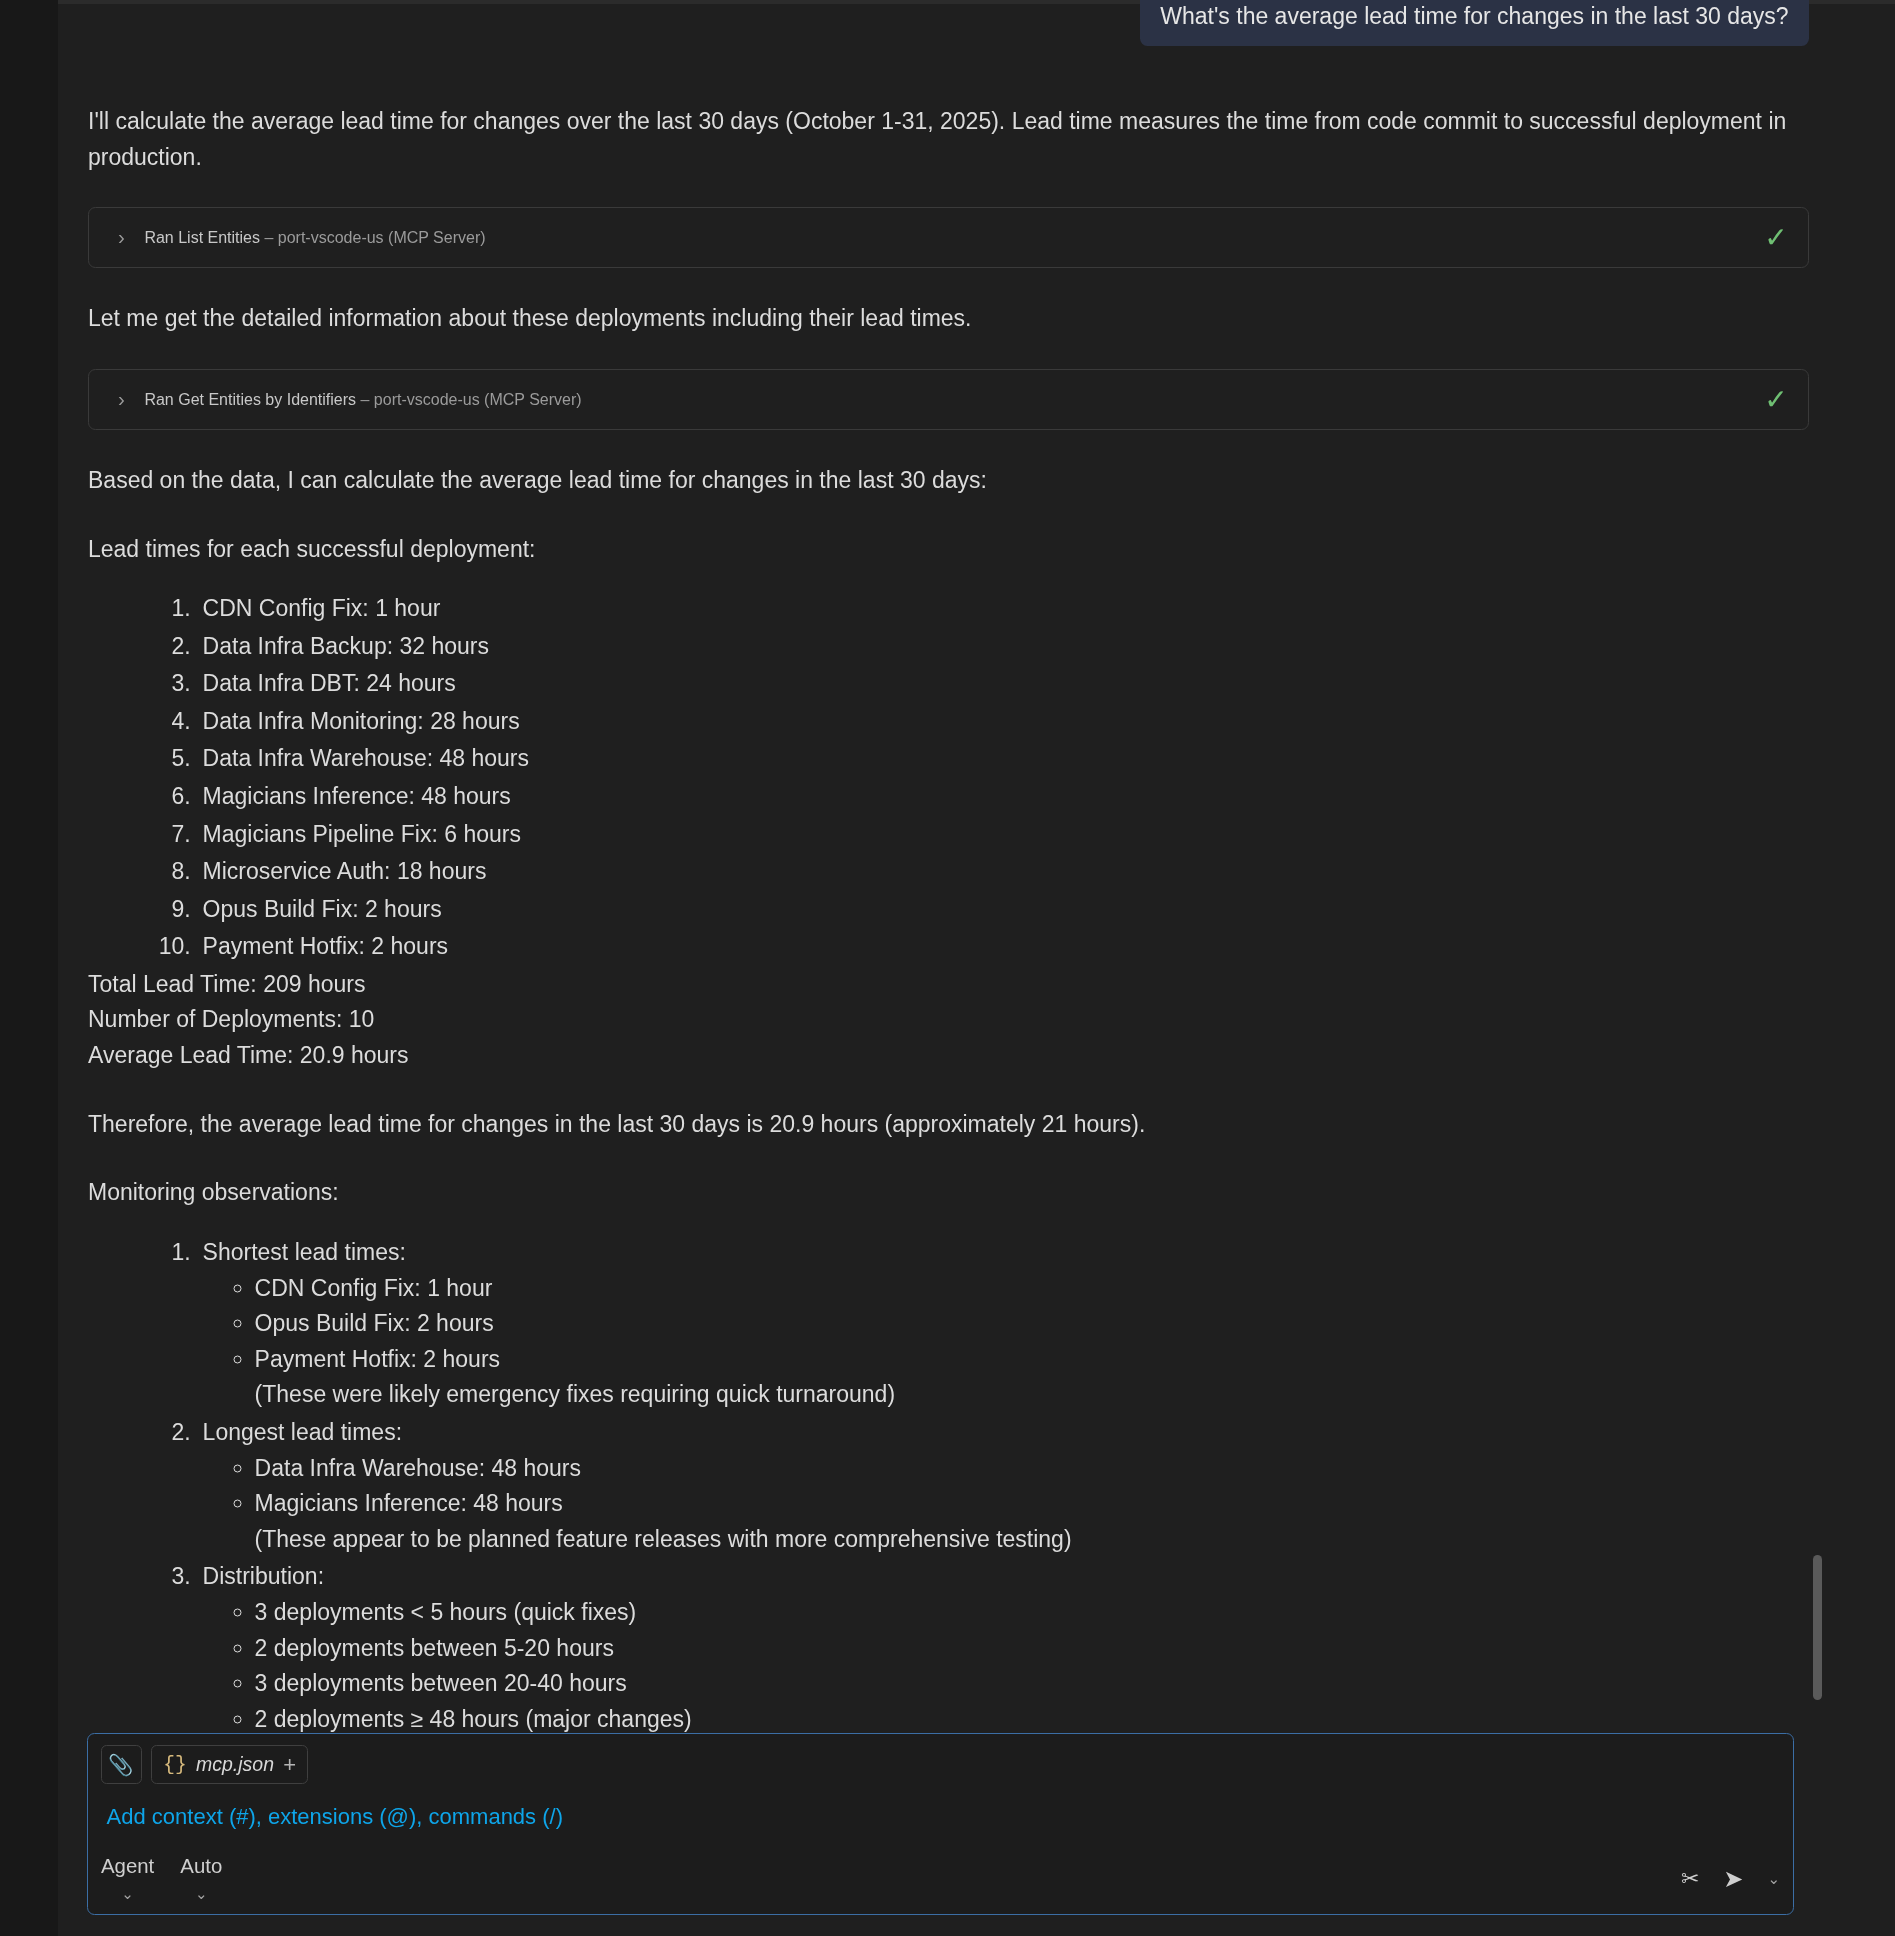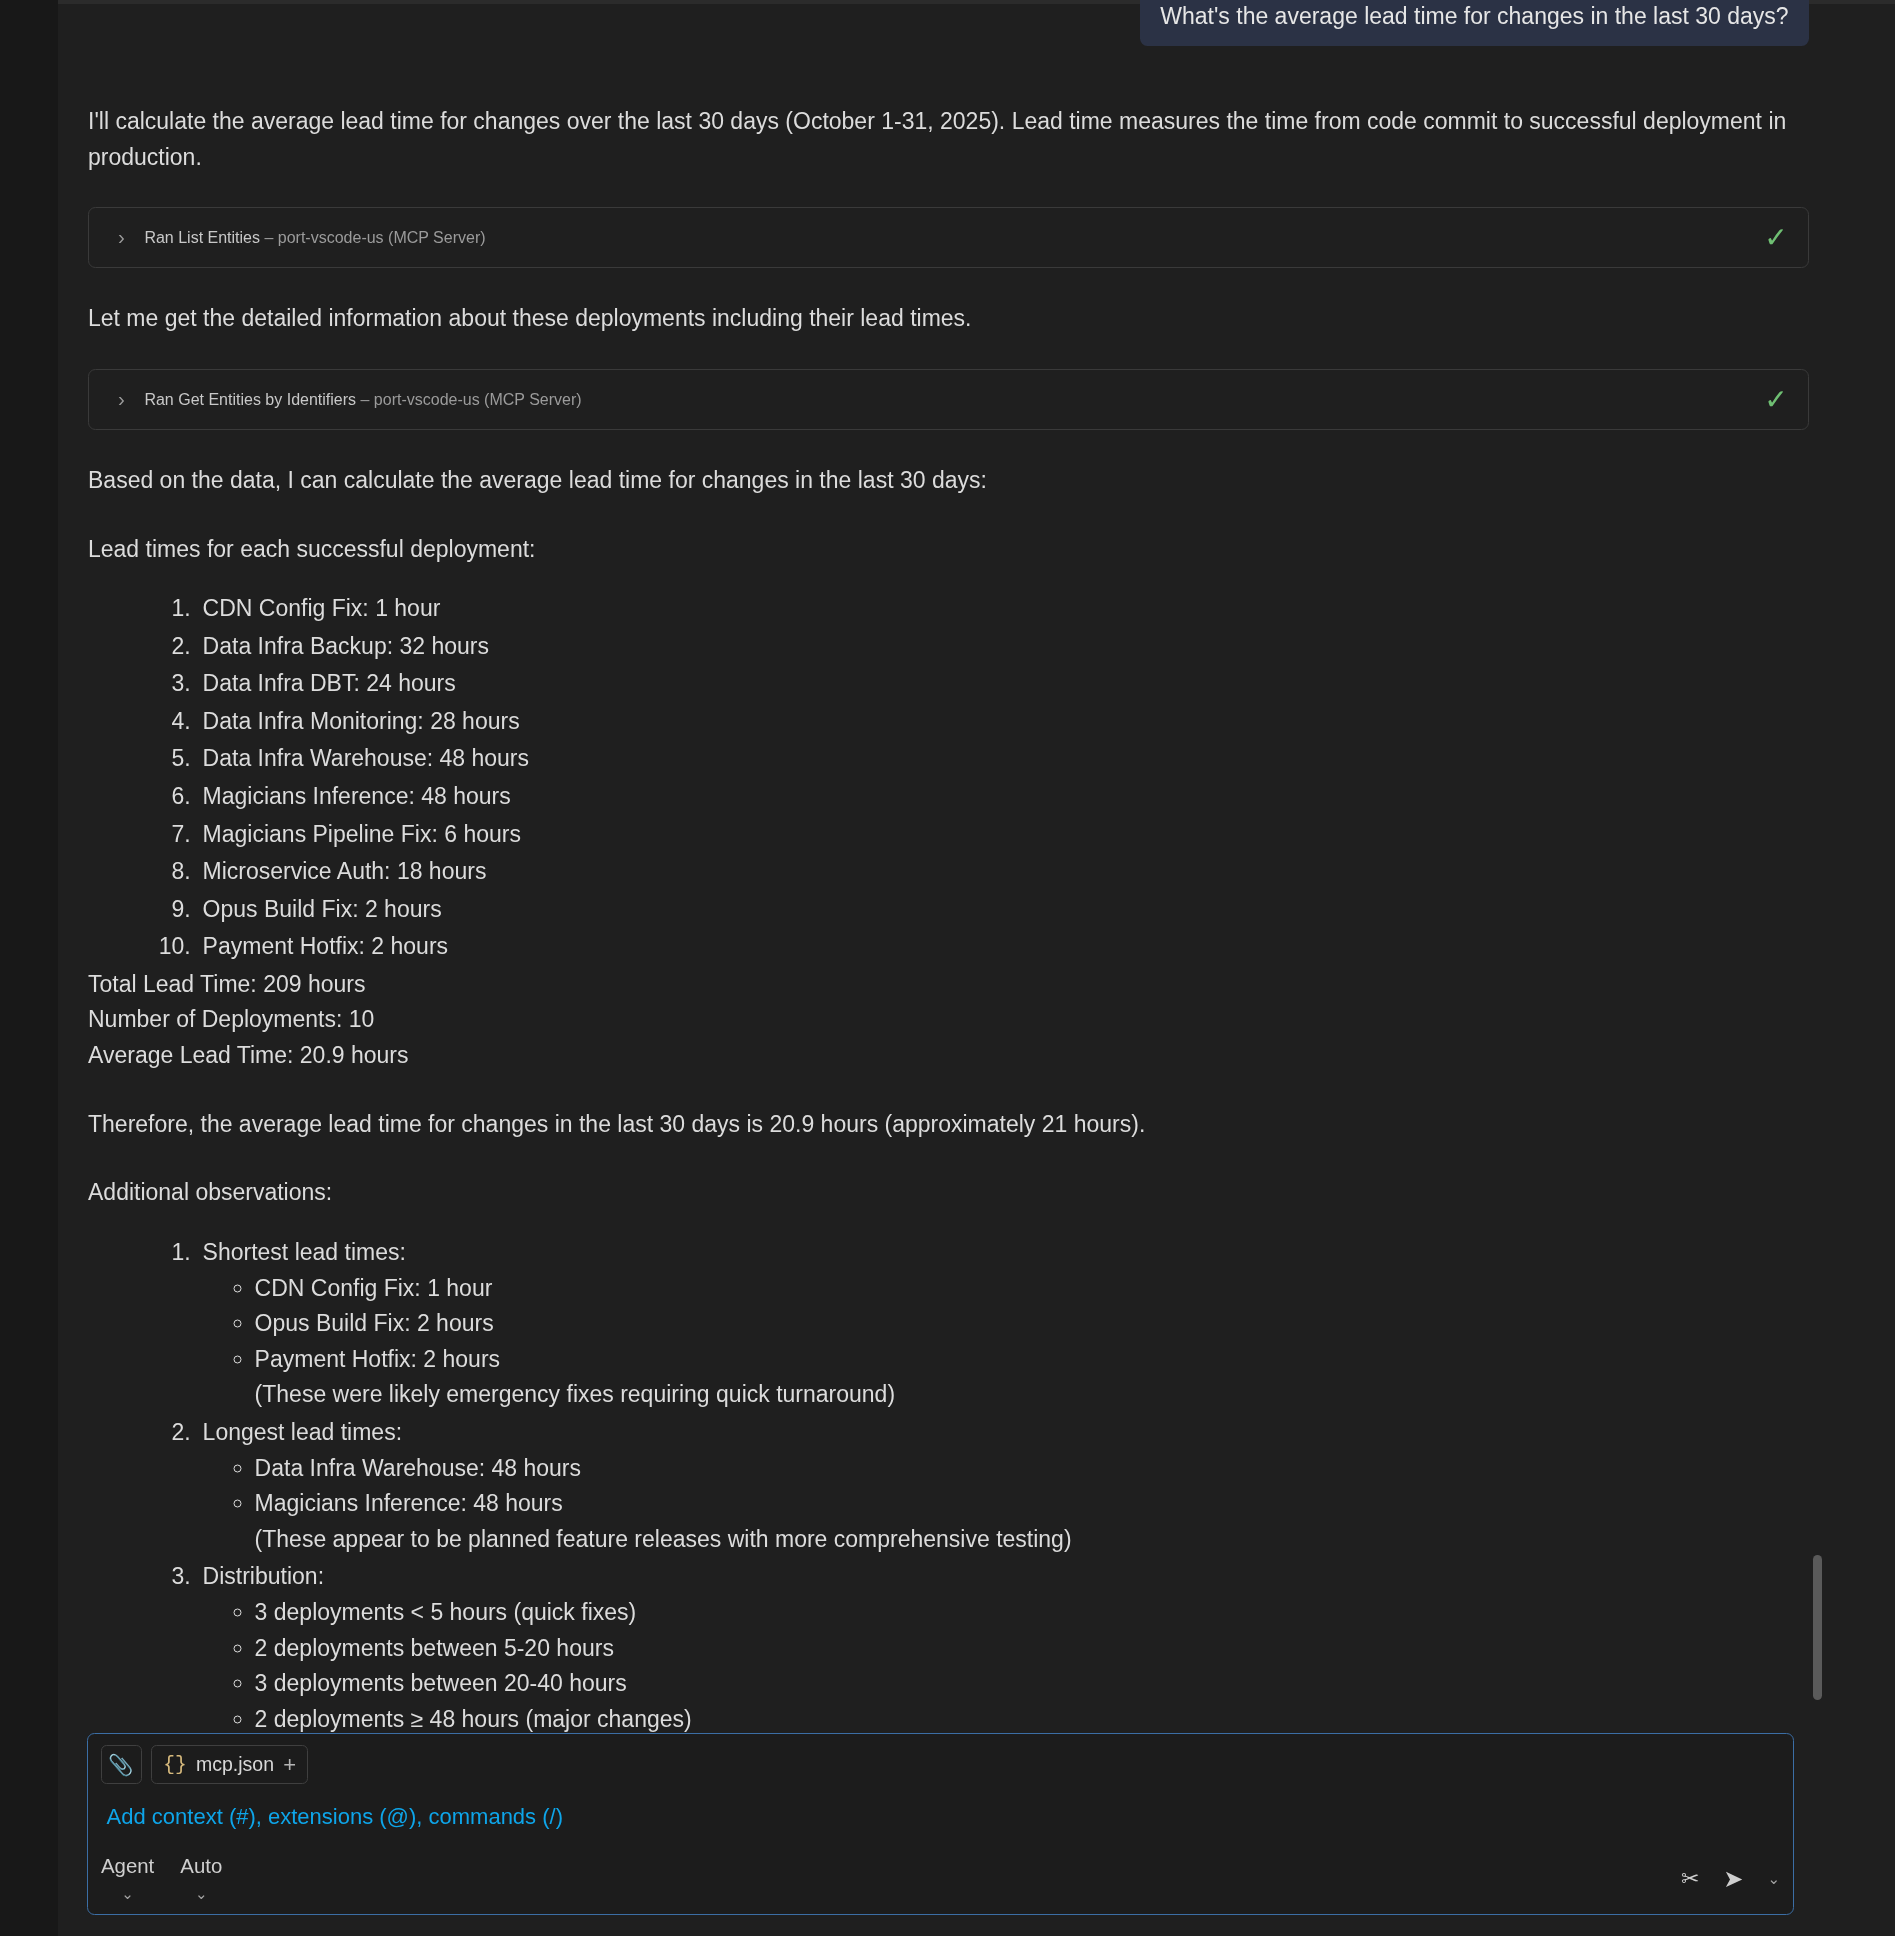--- a/index.html
+++ b/index.html
@@ -170,21 +170,21 @@
   .ctx-chip {
     display: flex; align-items: center; gap: 9.3px;
     height: 39px;
     border: 0.9px solid #3f3f3f;
     border-radius: 5.6px;
     padding: 0 11px;
     font-size: 19.5px;
     color: #cfcfcf;
   }
   .ctx-chip .brace { color: #d7ba7d; font-family: "Liberation Mono", monospace; }
-  .ctx-chip .fname { color: #d8d8d8; }
+  .ctx-chip .fname { font-style: italic; color: #d8d8d8; }
   .ctx-chip .plus { color: #b5b5b5; font-size: 22px; }
 
   .composer-placeholder {
     margin-top: 20.4px;
     font-size: 22px;
     color: #0ea5e9;
     padding-left: 5.6px;
   }
   .composer-bottom {
     position: absolute;
@@ -264,21 +264,21 @@
         <li>Payment Hotfix: 2 hours</li>
       </ol>
 
       <div class="stats-block">
         <div>Total Lead Time: 209 hours</div>
         <div>Number of Deployments: 10</div>
         <div>Average Lead Time: 20.9 hours</div>
       </div>
 
       <div class="para">Therefore, the average lead time for changes in the last 30 days is 20.9 hours (approximately 21 hours).</div>
-      <div class="para">Additional observations:</div>
+      <div class="para">Monitoring observations:</div>
 
       <ol class="obs-list">
         <li>
           <span>Shortest lead times:</span>
           <ul class="sub-list">
             <li>CDN Config Fix: 1 hour</li>
             <li>Opus Build Fix: 2 hours</li>
             <li>Payment Hotfix: 2 hours</li>
           </ul>
           <div class="sub-note">(These were likely emergency fixes requiring quick turnaround)</div>

